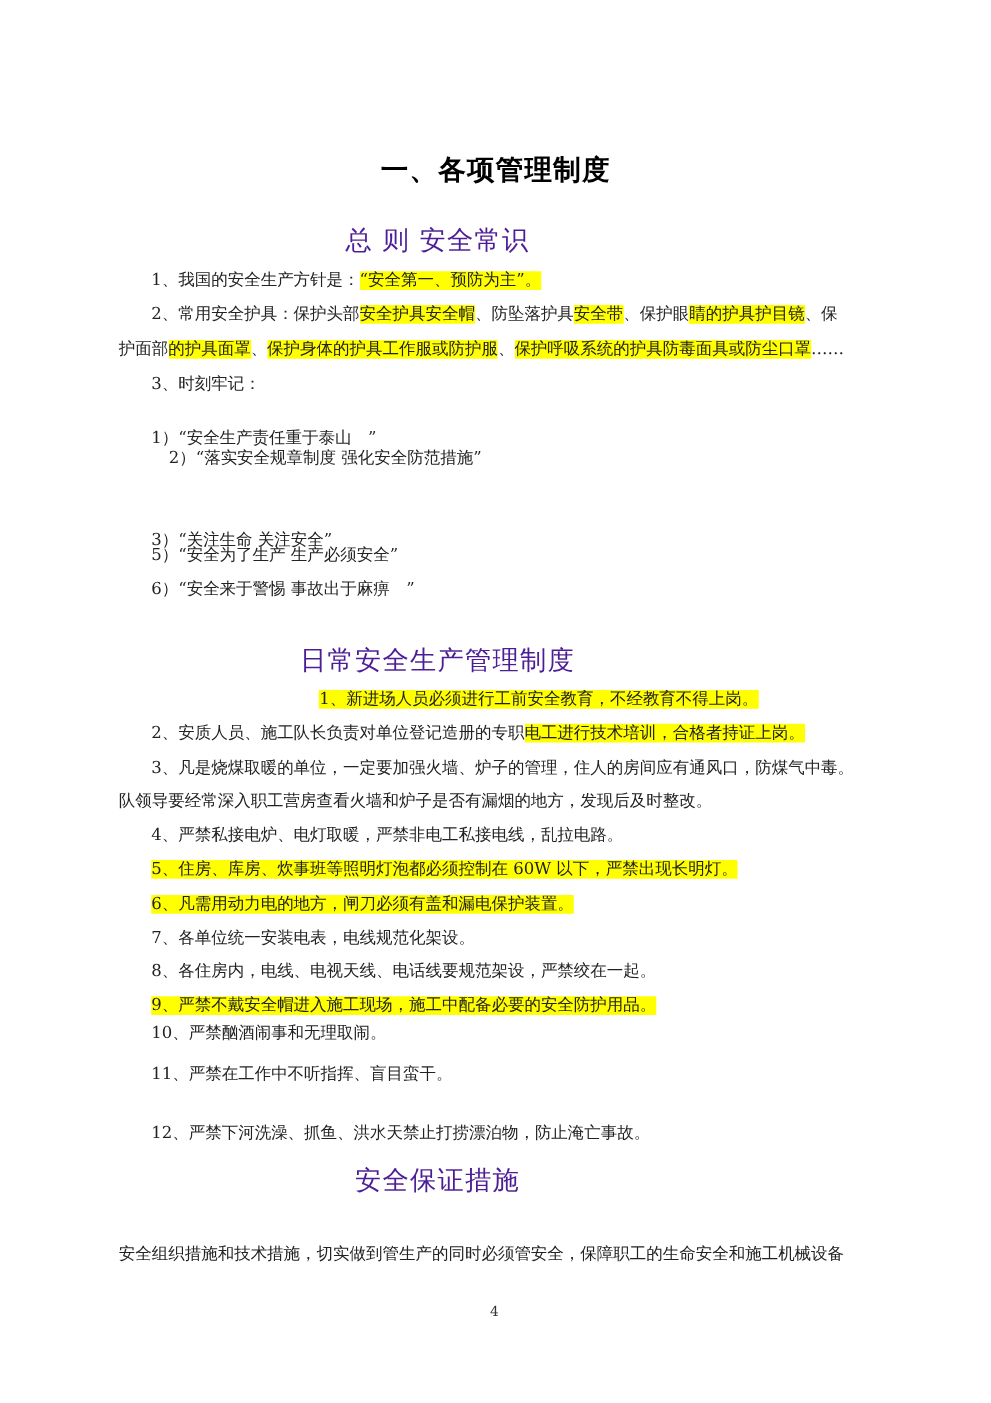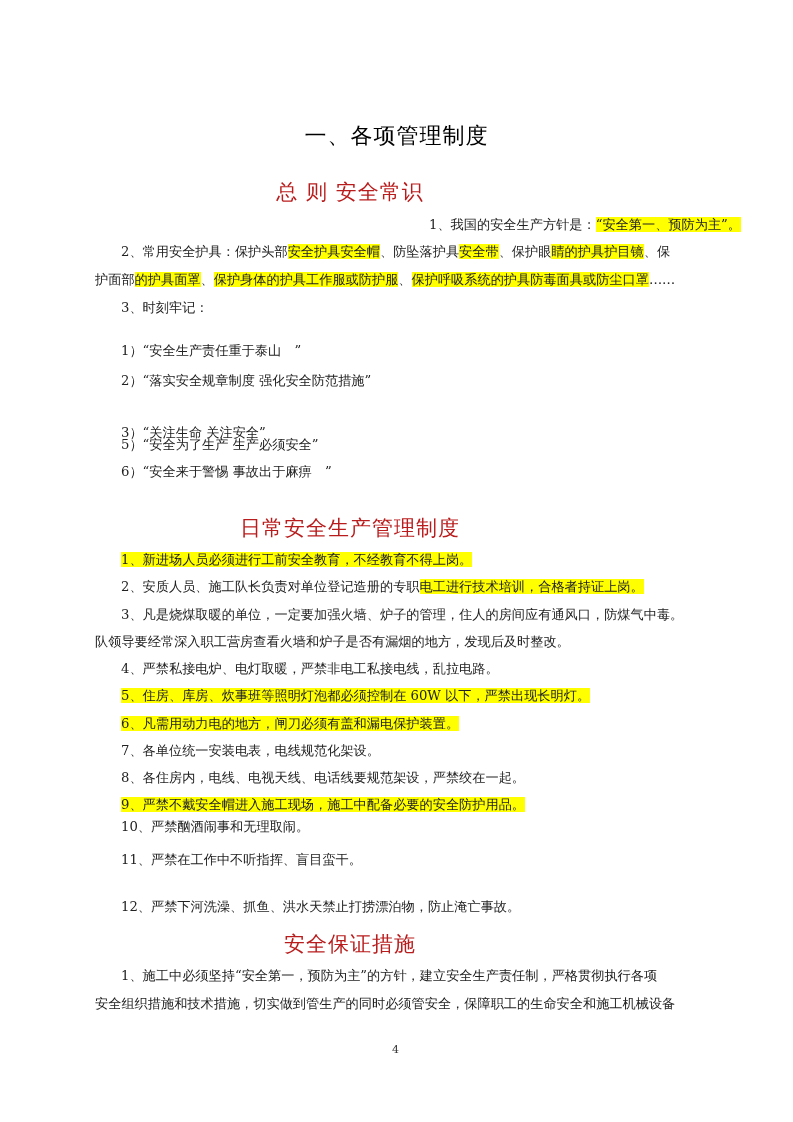--- a/index.html
+++ b/index.html
@@ -1,59 +1,59 @@
 <!DOCTYPE html>
 <html><head>
 <meta charset="utf-8">
 <style>
   html, body { margin:0; padding:0; background:#ffffff; }
   body { width:793px; height:1122px; position:relative; overflow:hidden;
          font-family: "DejaVu Serif", "Liberation Serif", serif; color:#1a1a1a; }
   .page { position:absolute; left:0; top:0; width:793px; height:1122px; }
   .h1 { position:absolute; left:0; width:793px; text-align:center;
-        font-family:"DejaVu Sans","Liberation Sans",sans-serif; font-size:22px; color:#000; letter-spacing:1px; }
+        font-family:"DejaVu Sans","Liberation Sans",sans-serif; font-size:22px; color:#000; letter-spacing:1px;font-weight:bold; }
   .h2 { position:absolute; left:0; width:700px; text-align:center;
-        font-family:"DejaVu Sans","Liberation Sans",sans-serif; font-size:21px; color:#b91c1c; letter-spacing:1px; }
+        font-family:"DejaVu Sans","Liberation Sans",sans-serif; font-size:21px; color:#4c1d95; letter-spacing:1px; }
   .p { position:absolute; left:95px; width:620px; font-size:13.2px; line-height:16px; white-space:nowrap; color:#222; }
   .ind { left:121px; }
   .hl { background:#ffff00; }
   .pn { position:absolute; left:392px; top:1043px; font-size:11px; color:#333; }
 </style>
 </head>
 <body>
 
 <div class="page">
 
   <div class="h1" style="top:121px;">一、各项管理制度</div>
 
   <div class="h2" style="top:178px;">总 则 安全常识</div>
 
-  <div class="p ind" style="top:217px;text-align:right;">
+  <div class="p ind" style="top:217px;">
     <span>1、我国的安全生产方针是：</span><span class="hl">“安全第一、预防为主”。</span>
   </div>
 
   <div class="p ind" style="top:244px;">
     <span>2、常用安全护具：保护头部</span><span class="hl">安全护具安全帽</span><span>、防坠落护具</span><span class="hl">安全带</span><span>、保护眼</span><span class="hl">睛的护具护目镜</span><span>、保</span>
   </div>
 
   <div class="p" style="top:272px;">
     <span>护面部</span><span class="hl">的护具面罩</span><span>、</span><span class="hl">保护身体的护具工作服或防护服</span><span>、</span><span class="hl">保护呼吸系统的护具防毒面具或防尘口罩</span><span>……</span>
   </div>
 
   <div class="p ind" style="top:300px;">3、时刻牢记：</div>
 
   <div class="p ind" style="top:327px;margin-top:16px;">1）“安全生产责任重于泰山　”</div>
-  <div class="p ind" style="top:373px;">2）“落实安全规章制度 强化安全防范措施”</div>
+  <div class="p ind" style="top:359px;margin-left:14px;">2）“落实安全规章制度 强化安全防范措施”</div>
   <div class="p ind" style="top:382px;margin-top:43px;">3）“关注生命 关注安全”</div>
   <div class="p ind" style="top:437px;">5）“安全为了生产 生产必须安全”</div>
   <div class="p ind" style="top:464px;">6）“安全来于警惕 事故出于麻痹　”</div>
 
   <div class="h2" style="top:514px;">日常安全生产管理制度</div>
 
-  <div class="p ind" style="top:552px;">
+  <div class="p ind" style="top:552px;text-align:center;">
     <span class="hl">1、新进场人员必须进行工前安全教育，不经教育不得上岗。</span>
   </div>
   <div class="p ind" style="top:579px;">
     <span>2、安质人员、施工队长负责对单位登记造册的专职</span><span class="hl">电工进行技术培训，合格者持证上岗。</span>
   </div>
   <div class="p ind" style="top:607px;">3、凡是烧煤取暖的单位，一定要加强火墙、炉子的管理，住人的房间应有通风口，防煤气中毒。</div>
   <div class="p" style="top:634px;">队领导要经常深入职工营房查看火墙和炉子是否有漏烟的地方，发现后及时整改。</div>
   <div class="p ind" style="top:661px;">4、严禁私接电炉、电灯取暖，严禁非电工私接电线，乱拉电路。</div>
   <div class="p ind" style="top:688px;">
     <span class="hl">5、住房、库房、炊事班等照明灯泡都必须控制在 60W 以下，严禁出现长明灯。</span>
@@ -65,17 +65,16 @@
   <div class="p ind" style="top:770px;">8、各住房内，电线、电视天线、电话线要规范架设，严禁绞在一起。</div>
   <div class="p ind" style="top:797px;">
     <span class="hl">9、严禁不戴安全帽进入施工现场，施工中配备必要的安全防护用品。</span>
   </div>
   <div class="p ind" style="top:819px;">10、严禁酗酒闹事和无理取闹。</div>
   <div class="p ind" style="top:852px;">11、严禁在工作中不听指挥、盲目蛮干。</div>
   <div class="p ind" style="top:899px;">12、严禁下河洗澡、抓鱼、洪水天禁止打捞漂泊物，防止淹亡事故。</div>
 
   <div class="h2" style="top:930px;">安全保证措施</div>
 
-  <div class="p ind" style="top:968px;">1、施工中必须坚持“安全第一，预防为主”的方针，建立安全生产责任制，严格贯彻执行各项</div>
   <div class="p" style="top:996px;">安全组织措施和技术措施，切实做到管生产的同时必须管安全，保障职工的生命安全和施工机械设备</div>
 
   <div class="pn">4</div>
 </div>
 
 </body></html>

